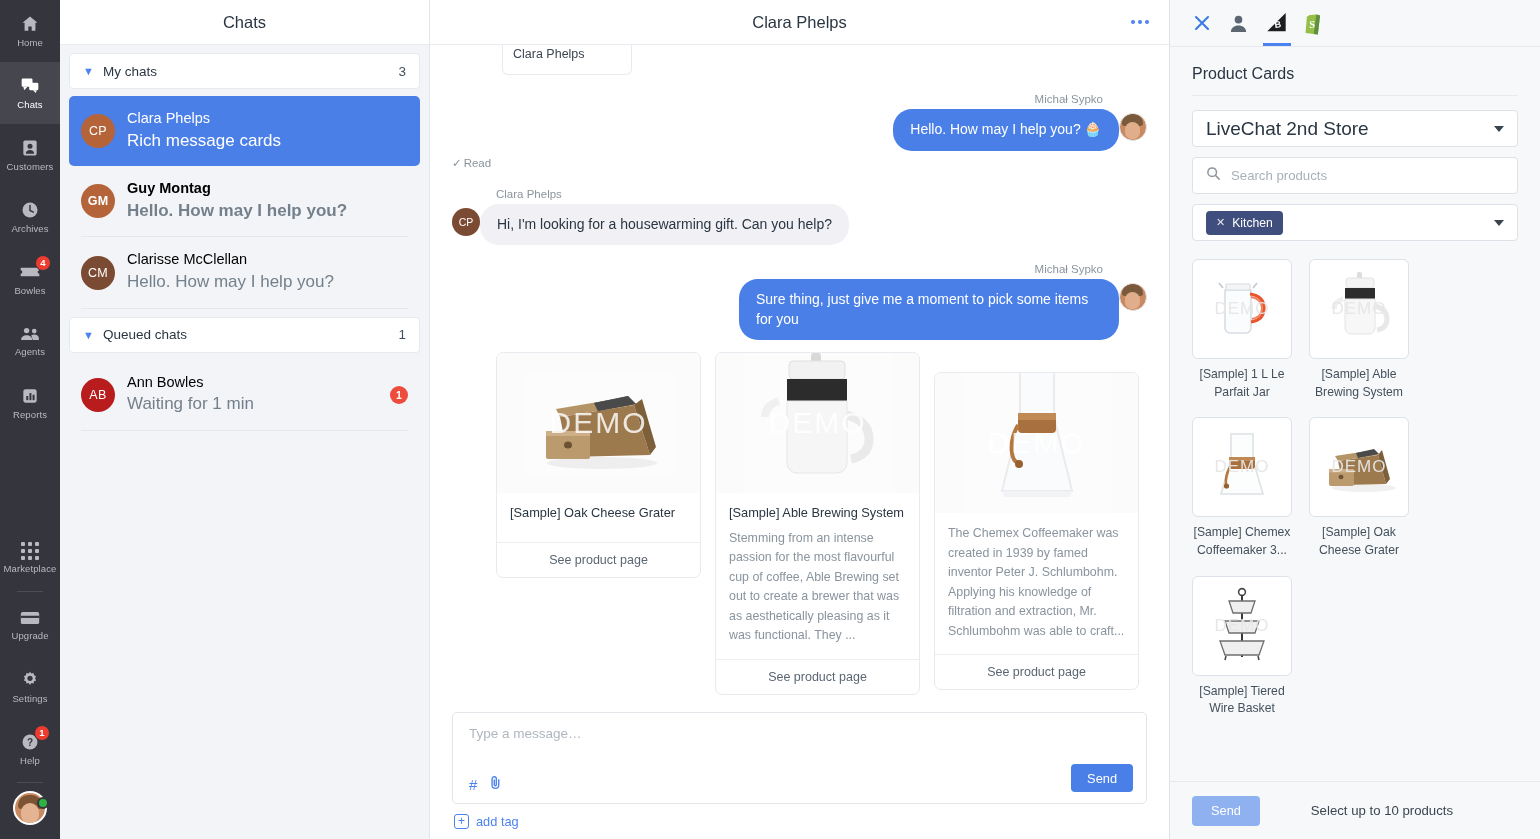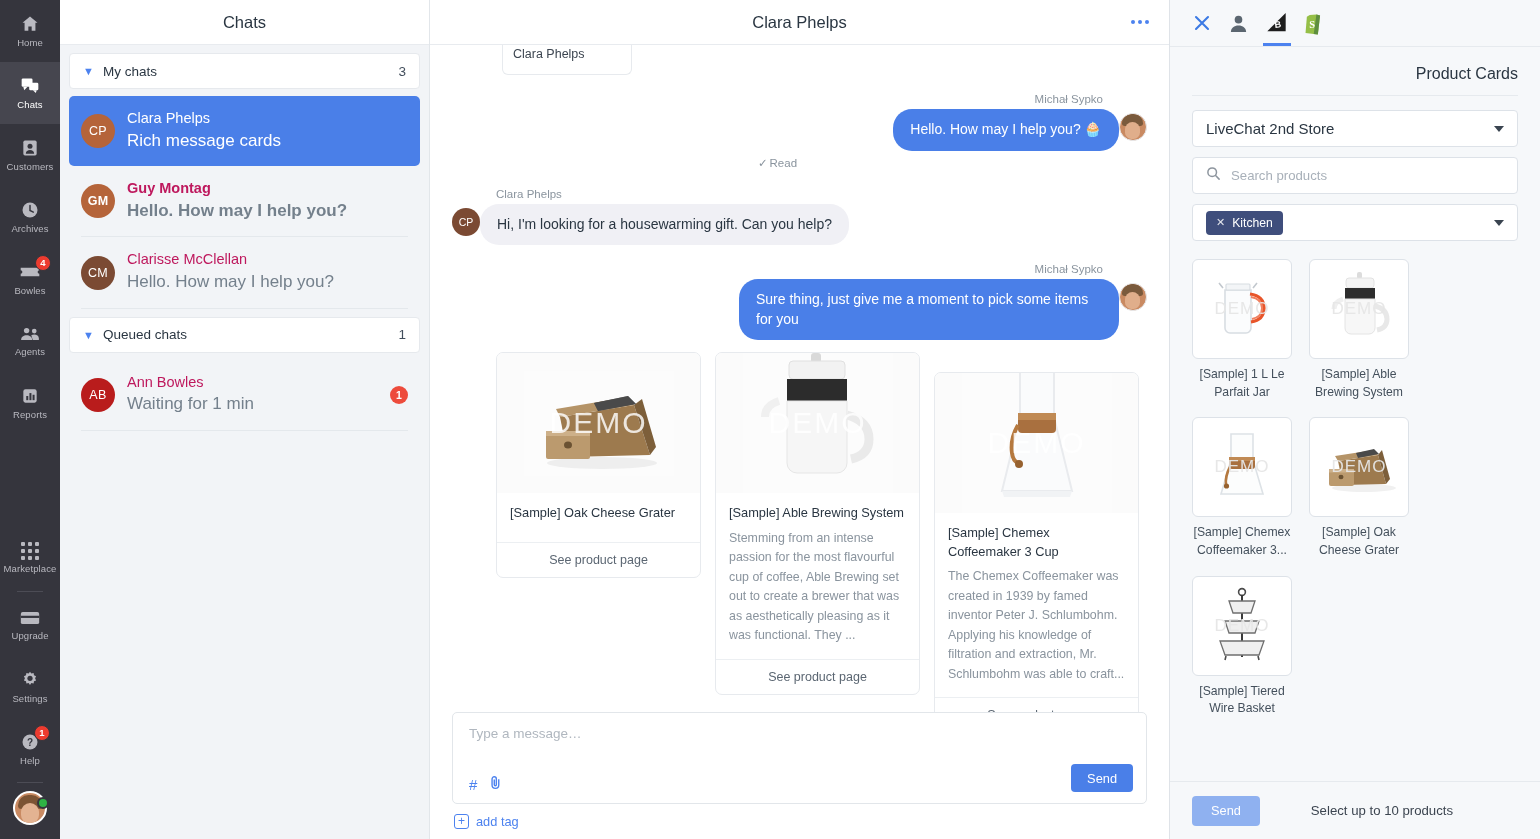--- a/index.html
+++ b/index.html
@@ -76,21 +76,21 @@
   }
   .chat-row.selected { background: #4a7fe8; }
   .chat-row + .chat-row { border-top: 1px solid #e4e8ec; border-radius: 0; }
   .chat-row.selected + .chat-row { border-top: none; font-weight: bold; }
   .c-avatar {
     width: 34px; height: 34px; border-radius: 50%; flex: 0 0 34px;
     display: flex; align-items: center; justify-content: center;
     color: #fff; font-size: 12.5px; letter-spacing: .3px;
   }
   .c-meta { min-width: 0; flex: 1; }
-  .c-name { font-size: 14.5px; color: #be185d; line-height: 1.35; }
+  .c-name { font-size: 14.5px; color: #000000; line-height: 1.35; }
   .c-sub { font-size: 17px; color: #74808c; line-height: 1.45; }
   .chat-row.selected .c-name, .chat-row.selected .c-sub { color: #fff; }
   .q-badge {
     background: #ed4b3c; color: #fff; border-radius: 50%;
     width: 18px; height: 18px; font-size: 10.5px; font-weight: bold;
     display: flex; align-items: center; justify-content: center;
   }
   .row-div { height: 1px; background: #e4e8ec; margin: 0 12px; }
 
   
@@ -132,21 +132,21 @@
   .mini-av {
     width: 28px; height: 28px; border-radius: 50%; flex: 0 0 28px;
     display: flex; align-items: center; justify-content: center;
     color: #fff; font-size: 10.5px; margin-top: 4px; overflow:hidden; position:relative;
   }
   .mini-av.photo { background:#c98a62; border:1.5px solid #e6e8eb; }
   .mini-av.photo .hair { position:absolute; left:2px; top:0px; width:21px; height:12px;
      background:#7a5a3c; border-radius: 10px 10px 3px 3px; }
   .mini-av.photo .face { position:absolute; left:5px; top:8px; width:15px; height:17px;
      background:#e0ae8b; border-radius: 8px 8px 7px 7px; }
-  .msg-status { font-size: 11.5px; color: #8a949e; text-align: center; padding-right: 44px; margin-top: 5px; }
+  .msg-status { font-size: 11.5px; color: #8a949e; text-align: left; padding-right: 44px; margin-top: 5px; }
   .msg-status .tick { color: #8a949e; margin-right: 2px; }
 
   
   .cards-row { display: flex; gap: 14px; margin-top: 12px; padding-left: 44px; align-items: flex-start; }
   .pcard {
     width: 205px; background: #fff; border: 1px solid #e7eaee; border-radius: 7px;
     overflow: hidden; display: flex; flex-direction: column;
   }
   .pcard-img {
     height: 140px; background: #fbfbfb; position: relative;
@@ -195,29 +195,29 @@
     height: 47px; display: flex; align-items: center; gap: 16px;
     padding: 0 22px; border-bottom: 1px solid #e6eaee; background: #f6f8fa;
     flex: 0 0 47px;
   }
   .rp-icon { cursor: pointer; line-height: 0; position: relative; height: 100%;
              display: flex; align-items: center; }
   .rp-icon.active::after {
     content: ""; position: absolute; bottom: 0; left: 50%; transform: translateX(-50%);
     width: 28px; height: 3px; background: #4c82ef;
   }
-  .rp-title { font-size: 16px; color: #2a3642; padding: 18px 22px 12px; text-align: right; }
+  .rp-title { font-size: 16px; color: #2a3642; padding: 18px 22px 12px; }
   .rp-divider { height: 1px; background: #e6eaee; margin: 0 22px; }
   .rp-controls { padding: 14px 22px 0; }
   .rp-select, .rp-search, .rp-tags {
     background: #fff; border: 1px solid #dde2e8; border-radius: 4px;
     height: 37px; display: flex; align-items: center; padding: 0 13px;
     margin-bottom: 10px; position: relative; cursor: pointer;
   }
-  .rp-select .val { font-size: 15px; color: #2a3642; }
+  .rp-select .val { font-size: 19px; color: #2a3642; }
   .caret { margin-left: auto; width: 0; height: 0; border-left: 5px solid transparent;
            border-right: 5px solid transparent; border-top: 6px solid #3a4450; }
   .rp-search .ph { font-size: 13.2px; color: #a8b0b9; margin-left: 10px; }
   .chip {
     background: #3f4e7c; color: #fff; border-radius: 4px; height: 24px;
     display: inline-flex; align-items: center; gap: 7px; padding: 0 10px;
     font-size: 12.2px;
   }
   .chip .x { font-size: 11px; opacity: .85; cursor: pointer; }
 
@@ -538,21 +538,20 @@
               <path d="M58 0 L58 44 L40 118 L110 118 L92 44 L92 0" fill="#fafbfc" stroke="#e9ebee" stroke-width="2"></path>
               <rect x="56" y="40" width="38" height="20" rx="4" fill="#a9703f"></rect>
               <rect x="56" y="40" width="38" height="7" fill="#c08a54"></rect>
               <path d="M56 52 q-8 14 -6 28 q1 8 6 10" fill="none" stroke="#b5793f" stroke-width="4"></path>
               <circle cx="57" cy="91" r="4" fill="#96612f"></circle>
               <path d="M40 118 L110 118 L108 124 L42 124 Z" fill="#f1f3f5"></path>
             </svg>
             <span class="demo">DEMO</span>
           </div>
           <div class="pcard-body">
-            <div class="pcard-title">[Sample] Chemex Coffeemaker 3 Cup</div>
             <div class="pcard-desc">The Chemex Coffeemaker was created in 1939 by famed inventor Peter J. Schlumbohm. Applying his knowledge of filtration and extraction, Mr. Schlumbohm was able to craft...</div>
           </div>
           <div class="pcard-foot">See product page</div>
         </div>
       </div>
 
     </div>
 
     <div class="composer-wrap">
       <div class="composer">

